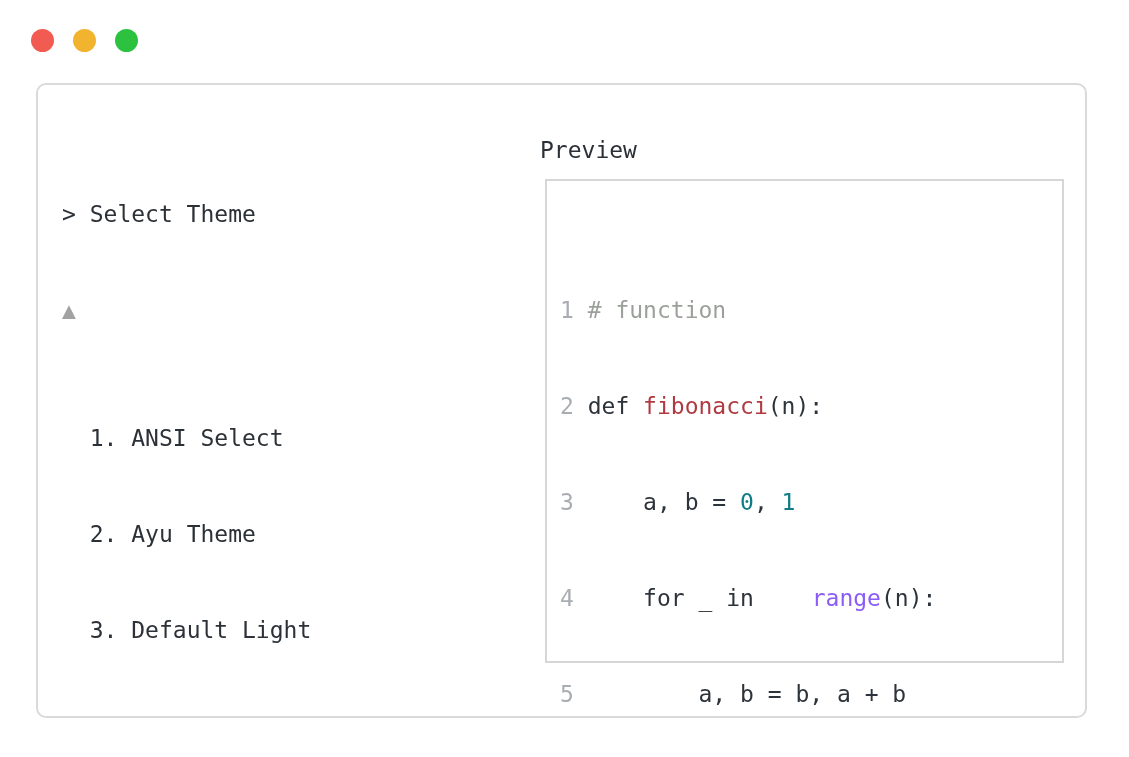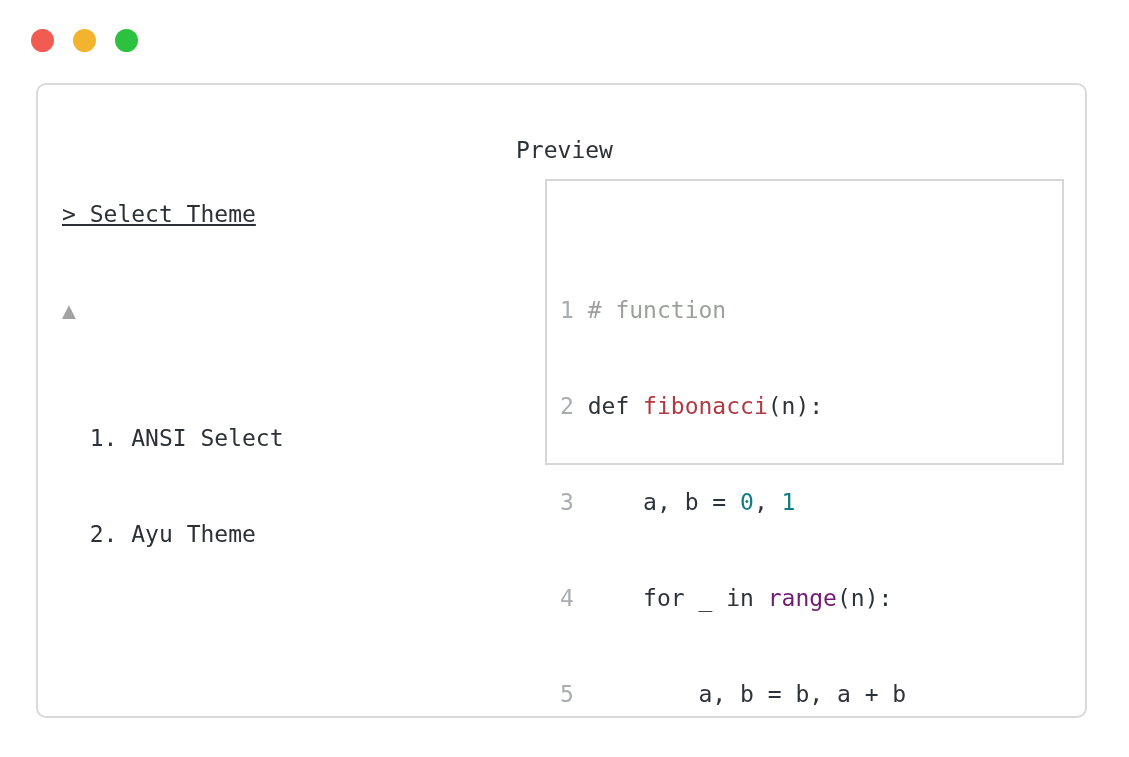--- a/index.html
+++ b/index.html
@@ -19,59 +19,60 @@
     position: absolute; left: 36px; top: 83px;
     width: 1051px; height: 635px;
     border: 2px solid #dadada; border-radius: 10px;
     box-sizing: border-box; background: #ffffff;
   }
 
   .mono { font-size: 23px; line-height: 32px; white-space: pre; }
 
   .left-stack { position: absolute; left: 24px; top: 49px; color: #2b3137; }
   .left-stack .row { height: 32px; }
-  .prompt { color: #2b3137; text-decoration: underline; }
+  .prompt { color: #2b3137; }
   .arrow-up { color: #a2a2a2; }
   .item { color: #2b3137; cursor: default; }
   .item .suffix { color: #b5b5b5; }
   .item.selected, .item.selected .suffix { color: #0e7c86; }
 
-  .preview-title { position: absolute; left: 478px; top: 49px; color: #2b3137; }
+  .preview-title { position: absolute; left: 502px; top: 49px; color: #2b3137; }
   .preview-box {
     position: absolute; left: 507px; top: 94px;
-    width: 519px; height: 286px;
+    width: 519px; height: 484px;
     border: 2px solid #d6d6d6; box-sizing: border-box; background: #ffffff;
   }
   .code { padding: 49px 0 0 13px; color: #2d333a; }
   .code .line { height: 32px; }
   .gut { color: #a9adb2; }
 
   .seg-plain    { color: #2d333a; }
   .seg-comment  { color: #9ba19a; }
   .seg-function { color: #b03a40; margin-top: 40px; }
   .seg-number   { color: #0e7c86; }
-  .seg-builtin  { color: #701a75; }
+  .seg-builtin  { color: #8b5cf6; margin-left: 44px; }
 </style>
 </head>
 <body>
 
 <div class="traffic">
   <div class="dot dot-close"></div>
   <div class="dot dot-min"></div>
   <div class="dot dot-zoom"></div>
 </div>
 
 <div class="window">
 
   <div class="left-stack mono">
     <div class="row prompt">&gt; Select Theme</div>
     <div class="row arrow-up">▲</div>
 
     <div class="row item"><span>  1. </span><span>ANSI Select</span><span class="suffix"></span></div>
     <div class="row item"><span>  2. </span><span>Ayu Theme</span><span class="suffix"></span></div>
+    <div class="row item"><span>  3. </span><span>Default Light</span><span class="suffix"></span></div>
     
     
     
     
     
     
     
     
 
     

